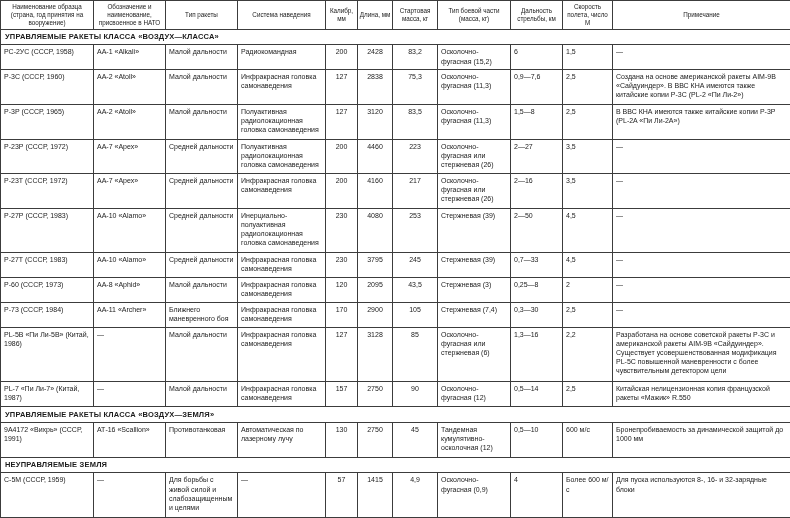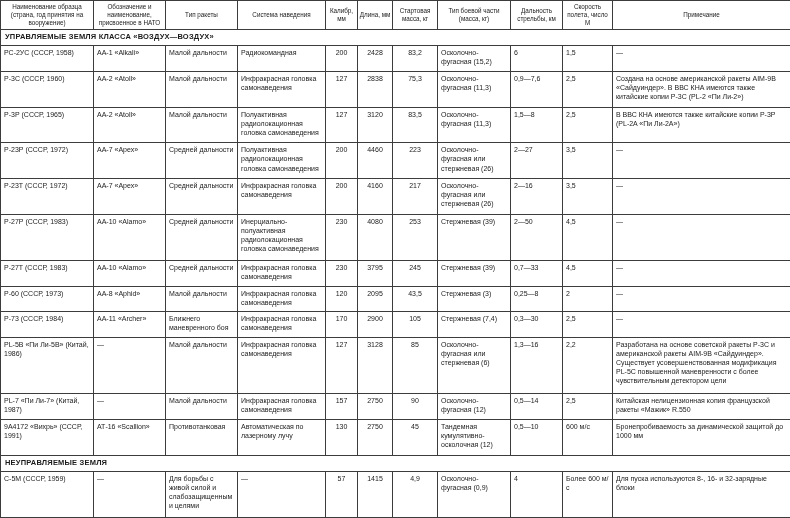--- a/index.html
+++ b/index.html
@@ -77,21 +77,21 @@
         <th>Длина, мм</th>
         <th>Стартовая масса, кг</th>
         <th>Тип боевой части (масса, кг)</th>
         <th>Дальность стрельбы, км</th>
         <th>Скорость полета, число М</th>
         <th>Примечание</th>
       </tr>
     </thead>
   <tbody>
       <tr class="section-row">
-        <td colspan="11">УПРАВЛЯЕМЫЕ ЗЕМЛЯ КЛАССА «ВОЗДУХ—ВОЗДУХ»</td>
+        <td colspan="11">УПРАВЛЯЕМЫЕ РАКЕТЫ КЛАССА «ВОЗДУХ—КЛАССА»</td>
       </tr>
       <tr>
         <td>РС-2УС (СССР, 1958)</td>
         <td>АА-1 «Alkali»</td>
         <td>Малой дальности</td>
         <td>Радиокомандная</td>
         <td class="center">200</td>
         <td class="center">2428</td>
         <td class="center">83,2</td>
         <td>Осколочно-фугасная (15,2)</td>
@@ -221,20 +221,23 @@
         <td>—</td>
         <td>Малой дальности</td>
         <td>Инфракрасная головка самонаведения</td>
         <td class="center">157</td>
         <td class="center">2750</td>
         <td class="center">90</td>
         <td>Осколочно-фугасная (12)</td>
         <td>0,5—14</td>
         <td>2,5</td>
         <td>Китайская нелицензионная копия французской ракеты «Мажик» R.550</td>
+      </tr>
+      <tr class="section-row">
+        <td colspan="11">УПРАВЛЯЕМЫЕ РАКЕТЫ КЛАССА «ВОЗДУХ—ЗЕМЛЯ»</td>
       </tr>
       <tr>
         <td>9А4172 «Вихрь» (СССР, 1991)</td>
         <td>АТ-16 «Scallion»</td>
         <td>Противотанковая</td>
         <td>Автоматическая по лазерному лучу</td>
         <td class="center">130</td>
         <td class="center">2750</td>
         <td class="center">45</td>
         <td>Тандемная кумулятивно-осколочная (12)</td>

